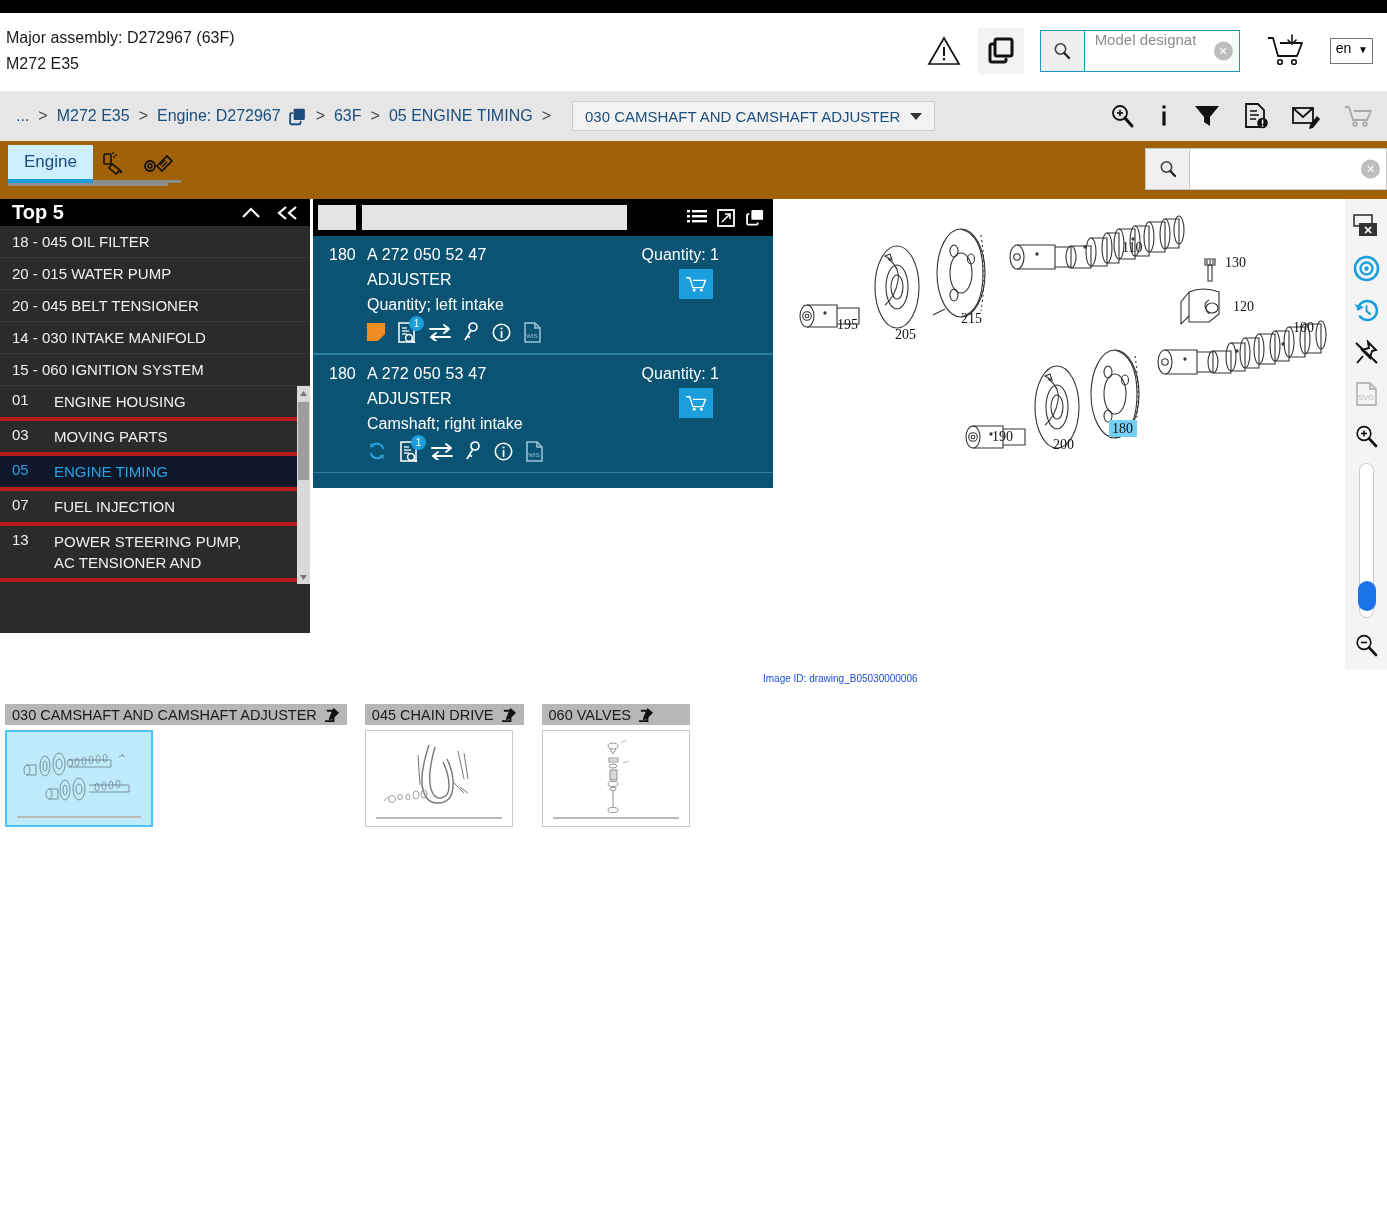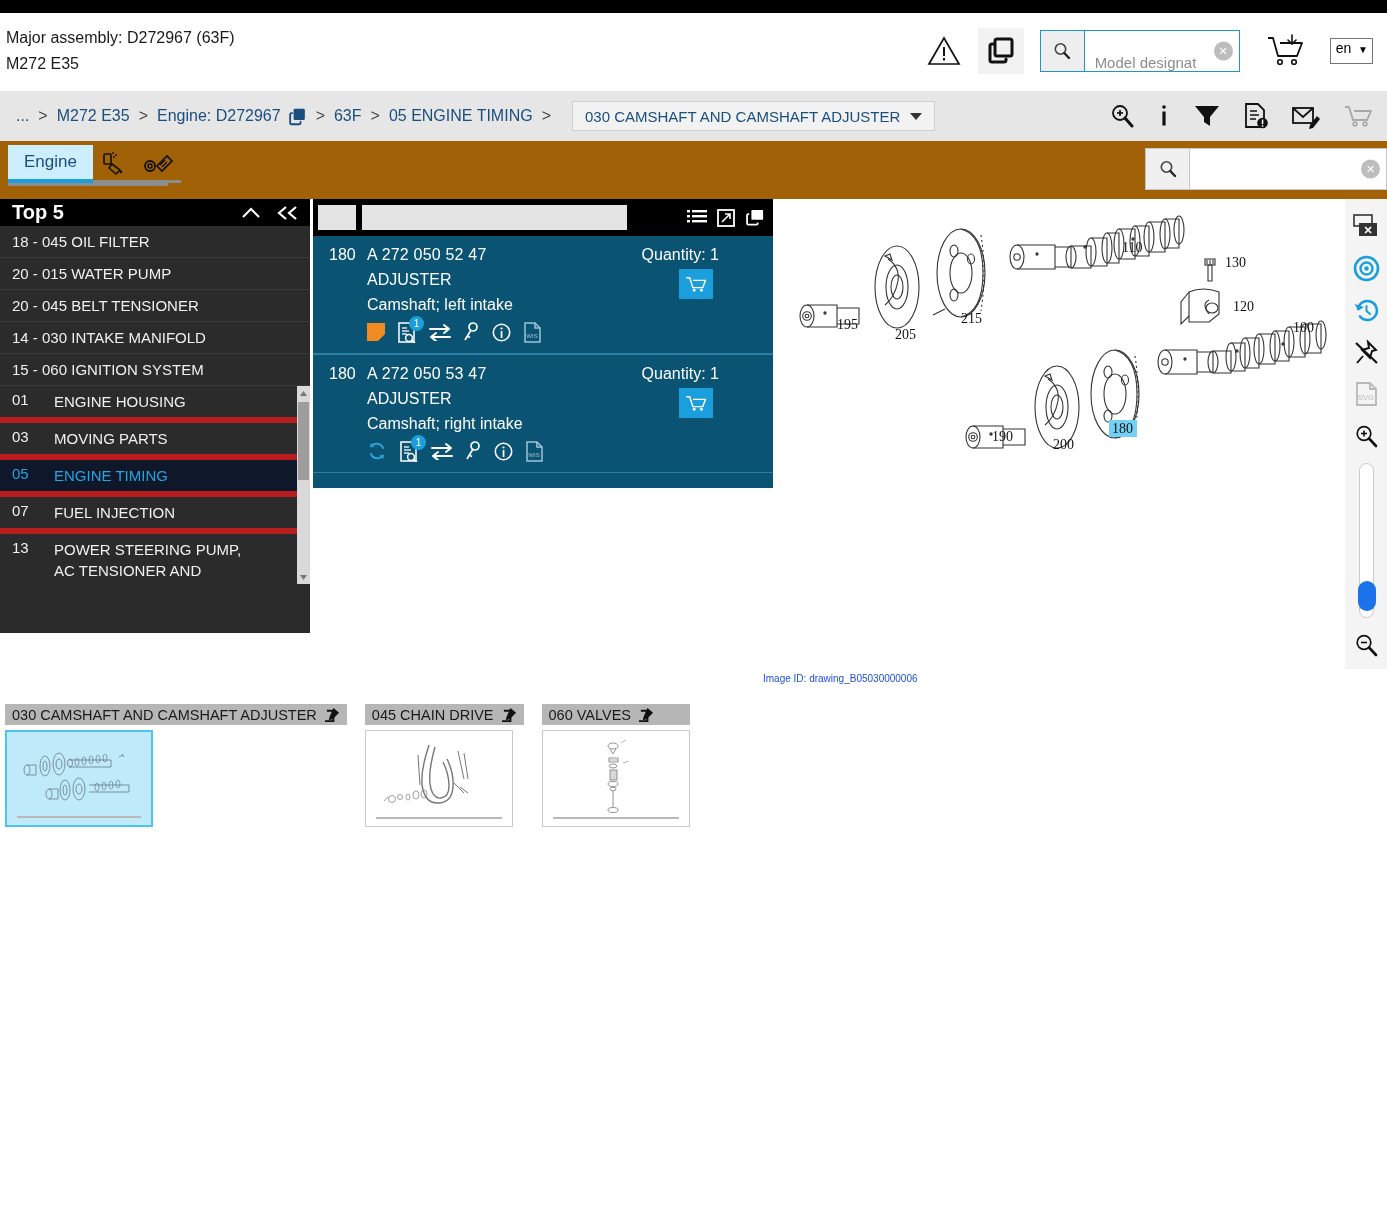--- a/index.html
+++ b/index.html
@@ -42,21 +42,21 @@
   }
   .model-search {
     display: flex; align-items: stretch; height: 42px; width: 200px;
     border: 1px solid #2196c4; background: #fff; margin-right: 22px;
   }
   .model-search .ms-btn {
     width: 44px; background: #eeeeee; border-right: 1px solid #2196c4;
     display:flex; align-items:center; justify-content:center;
   }
   .model-search .ms-field {
-    flex: 1; position: relative; display: flex; align-items: flex-end;
+    flex: 1; position: relative; display: flex; align-items: flex-start;
     padding-left: 10px;
   }
   .model-search .ms-field span {
     font-size: 15px; color: #8d8d8d; white-space: nowrap; overflow: hidden;
   }
   .clear-circle {
     position: absolute; right: 6px; top: 50%; transform: translateY(-50%);
     width: 19px; height: 19px; border-radius: 50%; background: #bdbdbd;
     color: #fff; font-size: 11px; line-height: 19px; text-align: center;
     font-family: "Liberation Sans", sans-serif;
@@ -131,21 +131,21 @@
   .side-hdr .sh-actions { margin-left: auto; display: flex; gap: 14px; align-items: center; }
   .side-item {
     height: 32px; display: flex; align-items: center; padding-left: 12px;
     font-size: 15px; color: #f0f0f0; border-bottom: 1px solid #3a3a3a;
     cursor: pointer; white-space: nowrap;
   }
   .mg-wrap { position: relative; }
   .mg-list { max-height: 198px; overflow: hidden; position: relative; }
   .mg-item {
     display: flex; align-items: flex-start; padding: 5px 0 5px 12px;
-    font-size: 15px; color: #f0f0f0; border-bottom: 6px solid #b91c1c;
+    font-size: 15px; color: #f0f0f0; border-bottom: 4px solid #b91c1c;
     cursor: pointer; min-height: 32px;
   }
   .mg-item .num { width: 42px; flex-shrink: 0; }
   .mg-item .nm { line-height: 21px; }
   .mg-item.active { background: #0f172a; color: #2aa3e0; }
   .mg-item.active .num { color: #2aa3e0; }
   .scrollbar {
     position: absolute; right: 0; top: 0; width: 13px; height: 198px;
     background: #d9d9d9;
   }
@@ -513,21 +513,21 @@
     <div class="part-row">
       <div class="pr-line1">
         <span class="pr-pos">180</span>
         <span class="pr-num">A 272 050 52 47</span>
       </div>
       <div class="pr-qty">
         <span>Quantity:</span>
         <span>1</span>
       </div>
       <div class="pr-desc">ADJUSTER</div>
-      <div class="pr-sub">Camshaft; left intake</div>
+      <div class="pr-sub">Quantity; left intake</div>
       <div class="pr-icons">
         <span class="note-sq"></span>
         <span class="ico-wrap">
           <svg width="20" height="21" viewBox="0 0 20 21">
             <path d="M2 1 h10 l5 5 v14 h-15 z" fill="none" stroke="#fff" stroke-width="1.5"></path>
             <line x1="5" y1="6" x2="10" y2="6" stroke="#fff" stroke-width="1.3"></line>
             <line x1="5" y1="9" x2="12" y2="9" stroke="#fff" stroke-width="1.3"></line>
             <line x1="5" y1="12" x2="10" y2="12" stroke="#fff" stroke-width="1.3"></line>
             <circle cx="12" cy="16" r="3.4" fill="none" stroke="#fff" stroke-width="1.5"></circle>
             <line x1="14.5" y1="18.5" x2="18" y2="21" stroke="#fff" stroke-width="1.8"></line>

